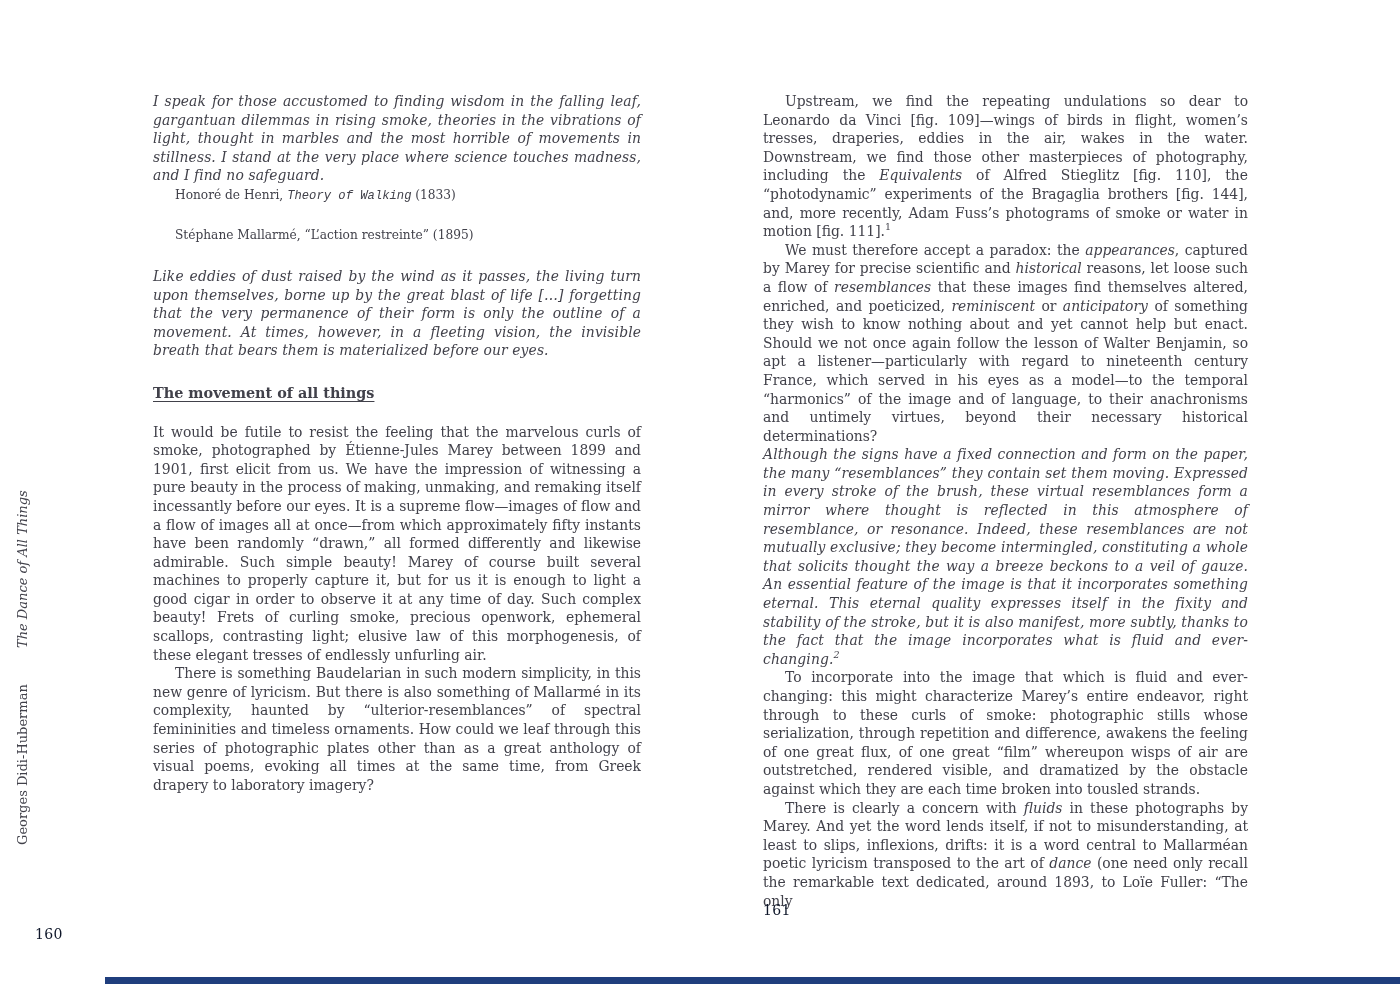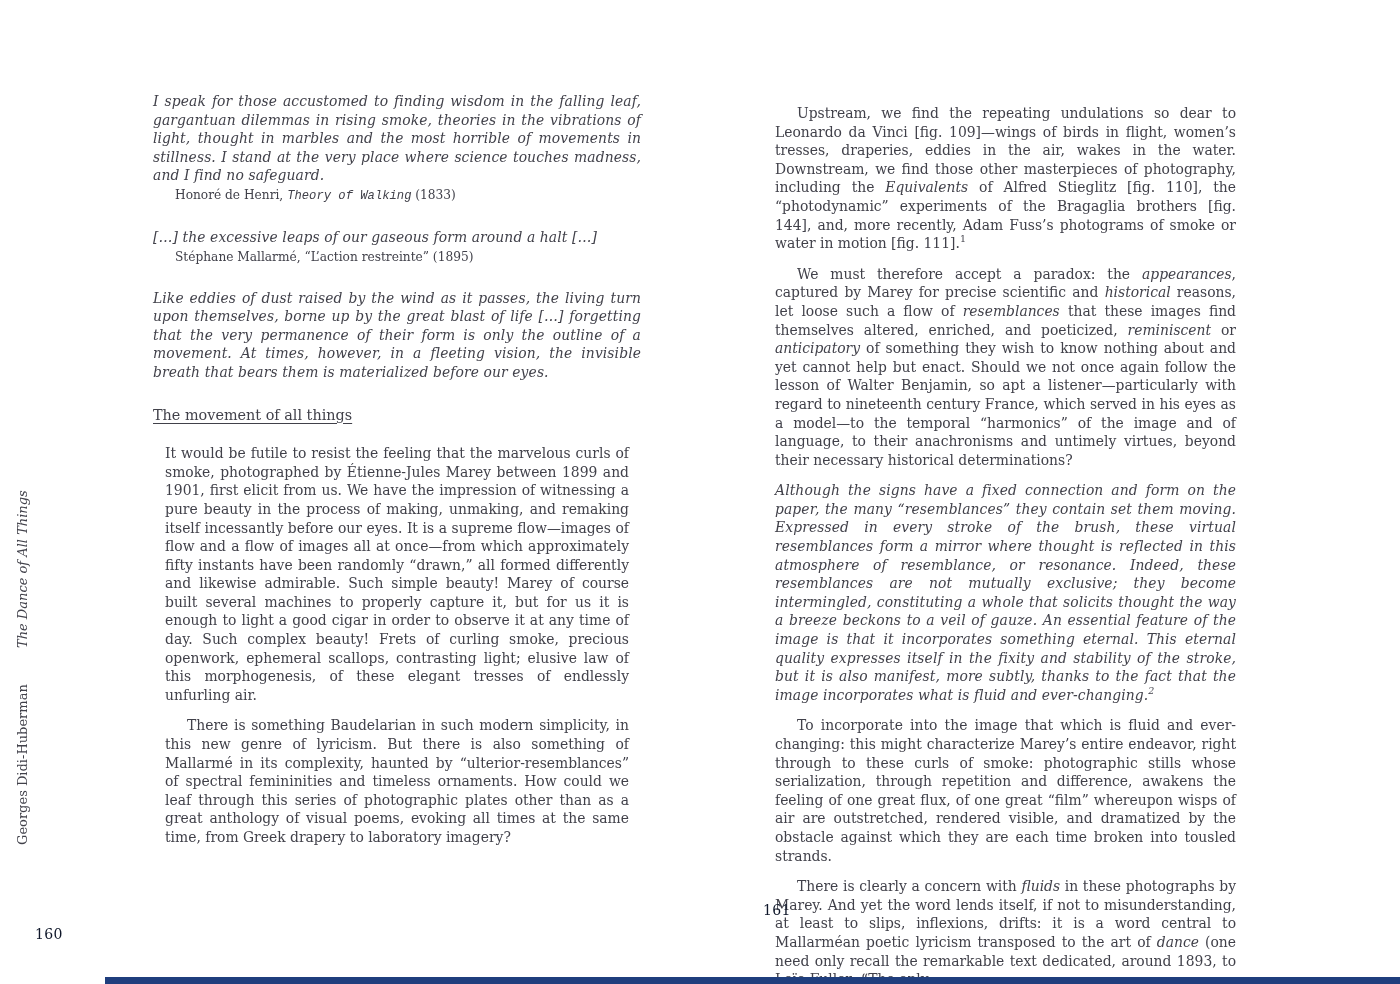--- a/index.html
+++ b/index.html
@@ -12,26 +12,26 @@
   .page-right{left:763px;width:485px;}
 
   
   .epigraph{margin-bottom:24px;}
   .ep-quote{font-style:italic;font-weight:500;letter-spacing:.1px;}
   .ep-attr{margin-top:3px;padding-left:22px;font-size:12.2px;line-height:15px;text-align:left;}
   .ep-attr .it{font-style:italic;font-family:Liberation Mono, monospace;}
 
   
   .section-heading{
-    margin:4px 0 20px 0;font-size:14.4px;font-weight:400;
+    margin:4px 0 20px 0;font-size:14.4px;font-weight:700;
     text-decoration:underline;text-underline-offset:3px;text-align:left;
   }
 
   
-  .para{margin:12px;}
+  .para{margin:0;}
   .para.indent{text-indent:22px;}
   .para.italic{font-style:italic;letter-spacing:.1px;}
   .it{font-style:italic;}
   sup{font-size:9.5px;line-height:0;}
 
   
   .side-label{
     position:absolute;white-space:nowrap;transform:rotate(-90deg);
     transform-origin:left bottom;font-size:13px;line-height:15px;color:#41414a;
   }
@@ -52,21 +52,20 @@
 <div class="side-label side-title">The Dance of All Things</div>
 <div class="side-label side-author">Georges Didi-Huberman</div>
 
 <section class="page page-left">
   <div id="epigraph-list">
       <div class="epigraph">
         <div class="ep-quote">I speak for those accustomed to finding wisdom in the falling leaf, gargantuan dilemmas in rising smoke, theories in the vibrations of light, thought in marbles and the most horrible of movements in stillness. I stand at the very place where science touches madness, and I find no safeguard.</div>
         <div class="ep-attr"><span>Honoré de Henri, </span><span class="it">Theory of Walking</span><span> (1833)</span></div>
       </div>
       <div class="epigraph">
-        <div class="ep-quote">[…] the excessive leaps of our gaseous form around a halt […]</div>
         <div class="ep-attr"><span>Stéphane Mallarmé, “L’action restreinte” (1895)</span></div>
       </div>
       <div class="epigraph">
         <div class="ep-quote">Like eddies of dust raised by the wind as it passes, the living turn upon themselves, borne up by the great blast of life […] forgetting that the very permanence of their form is only the outline of a movement. At times, however, in a fleeting vision, the invisible breath that bears them is materialized before our eyes.</div>
       </div>
     </div>
   <h2 class="section-heading">The movement of all things</h2>
   <div id="left-body">
       <p class="para"><span>It would be futile to resist the feeling that the marvelous curls of smoke, photographed by Étienne-Jules Marey between 1899 and 1901, first elicit from us. We have the impression of witnessing a pure beauty in the process of making, unmaking, and remaking itself incessantly before our eyes. It is a supreme flow—images of flow and a flow of images all at once—from which approximately fifty instants have been randomly “drawn,” all formed differently and likewise admirable. Such simple beauty! Marey of course built several machines to properly capture it, but for us it is enough to light a good cigar in order to observe it at any time of day. Such complex beauty! Frets of curling smoke, precious openwork, ephemeral scallops, contrasting light; elusive law of this morphogenesis, of these elegant tresses of endlessly unfurling air.</span></p>
       <p class="para indent"><span>There is something Baudelarian in such modern simplicity, in this new genre of lyricism. But there is also something of Mallarmé in its complexity, haunted by “ulterior-resemblances” of spectral femininities and timeless ornaments. How could we leaf through this series of photographic plates other than as a great anthology of visual poems, evoking all times at the same time, from Greek drapery to laboratory imagery?</span></p>

